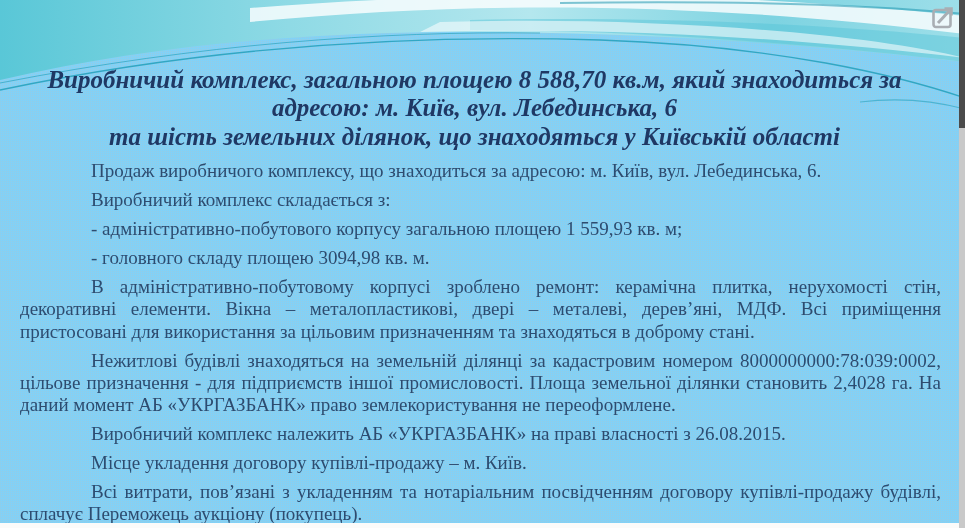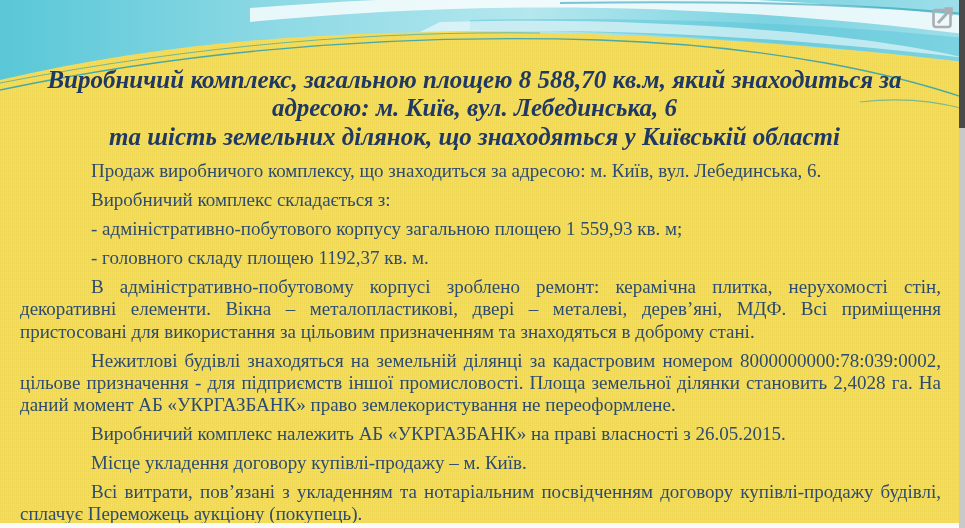--- a/index.html
+++ b/index.html
@@ -1,17 +1,17 @@
 <!DOCTYPE html>
 <html lang="uk"><head>
 <meta charset="utf-8">
 <style>
   html,body{margin:0;padding:0;}
   body{width:965px;height:528px;overflow:hidden;font-family:"Liberation Serif","DejaVu Serif",serif;}
-  .slide{position:relative;width:965px;height:528px;background-color:#fde047;overflow:hidden;}
+  .slide{position:relative;width:965px;height:528px;background-color:#7dd3fc;overflow:hidden;}
   .texture{position:absolute;inset:0;background-image:
       repeating-linear-gradient(0deg, rgba(190,190,184,.16) 0 1px, transparent 1px 2px),
       repeating-linear-gradient(90deg, rgba(190,190,184,.16) 0 1px, transparent 1px 2px);
     pointer-events:none;}
   .header-wave{position:absolute;top:0;left:0;width:965px;height:170px;}
   .expand-btn{position:absolute;top:3px;right:9px;width:26px;height:27px;cursor:pointer;background:none;border:none;padding:0;}
   .slide-title{position:absolute;top:49px;left:6px;right:22px;text-align:center;
     color:#1f3864;font-weight:bold;font-style:italic;font-size:25px;line-height:28.5px;}
   .title-line{display:block;}
   .body-text{position:absolute;top:153px;left:13px;right:17px;
@@ -64,24 +64,24 @@
   <h1 class="slide-title">
     <span class="title-line">Виробничий комплекс, загальною площею 8 588,70 кв.м, який знаходиться за</span>
     <span class="title-line">адресою: м. Київ, вул. Лебединська, 6</span>
     <span class="title-line">та шість земельних ділянок, що знаходяться у Київській області</span>
   </h1>
 
   <div class="body-text">
     <p>Продаж  виробничого комплексу, що знаходиться за адресою: м. Київ, вул. Лебединська, 6.</p>
     <p>Виробничий комплекс складається з:</p>
     <p>- адміністративно-побутового корпусу загальною площею 1 559,93 кв. м;</p>
-    <p>- головного складу площею 1192,37 кв. м.</p>
+    <p>- головного складу площею 3094,98 кв. м.</p>
     <p>В адміністративно-побутовому корпусі зроблено ремонт: керамічна плитка, нерухомості стін, декоративні елементи. Вікна – металопластикові, двері – металеві, дерев’яні, МДФ. Всі приміщення пристосовані для  використання за цільовим призначенням та знаходяться в доброму стані.</p>
     <p>Нежитлові будівлі знаходяться на земельній ділянці за кадастровим номером 8000000000:78:039:0002, цільове призначення - для підприємств іншої промисловості. Площа земельної ділянки становить 2,4028 га. На даний момент АБ «УКРГАЗБАНК» право землекористування не переоформлене.</p>
-    <p>Виробничий комплекс належить АБ «УКРГАЗБАНК» на праві власності з 26.05.2015.</p>
+    <p>Виробничий комплекс належить АБ «УКРГАЗБАНК» на праві власності з 26.08.2015.</p>
     <p>Місце укладення договору купівлі-продажу – м. Київ.</p>
     <p>Всі витрати, пов’язані з укладенням та нотаріальним посвідченням договору купівлі-продажу будівлі, сплачує Переможець аукціону (покупець).</p>
   </div>
 
   <div class="bottom-edge"></div>
 
   <div class="scrollbar">
     <div class="scrollbar-thumb"></div>
   </div>
 

